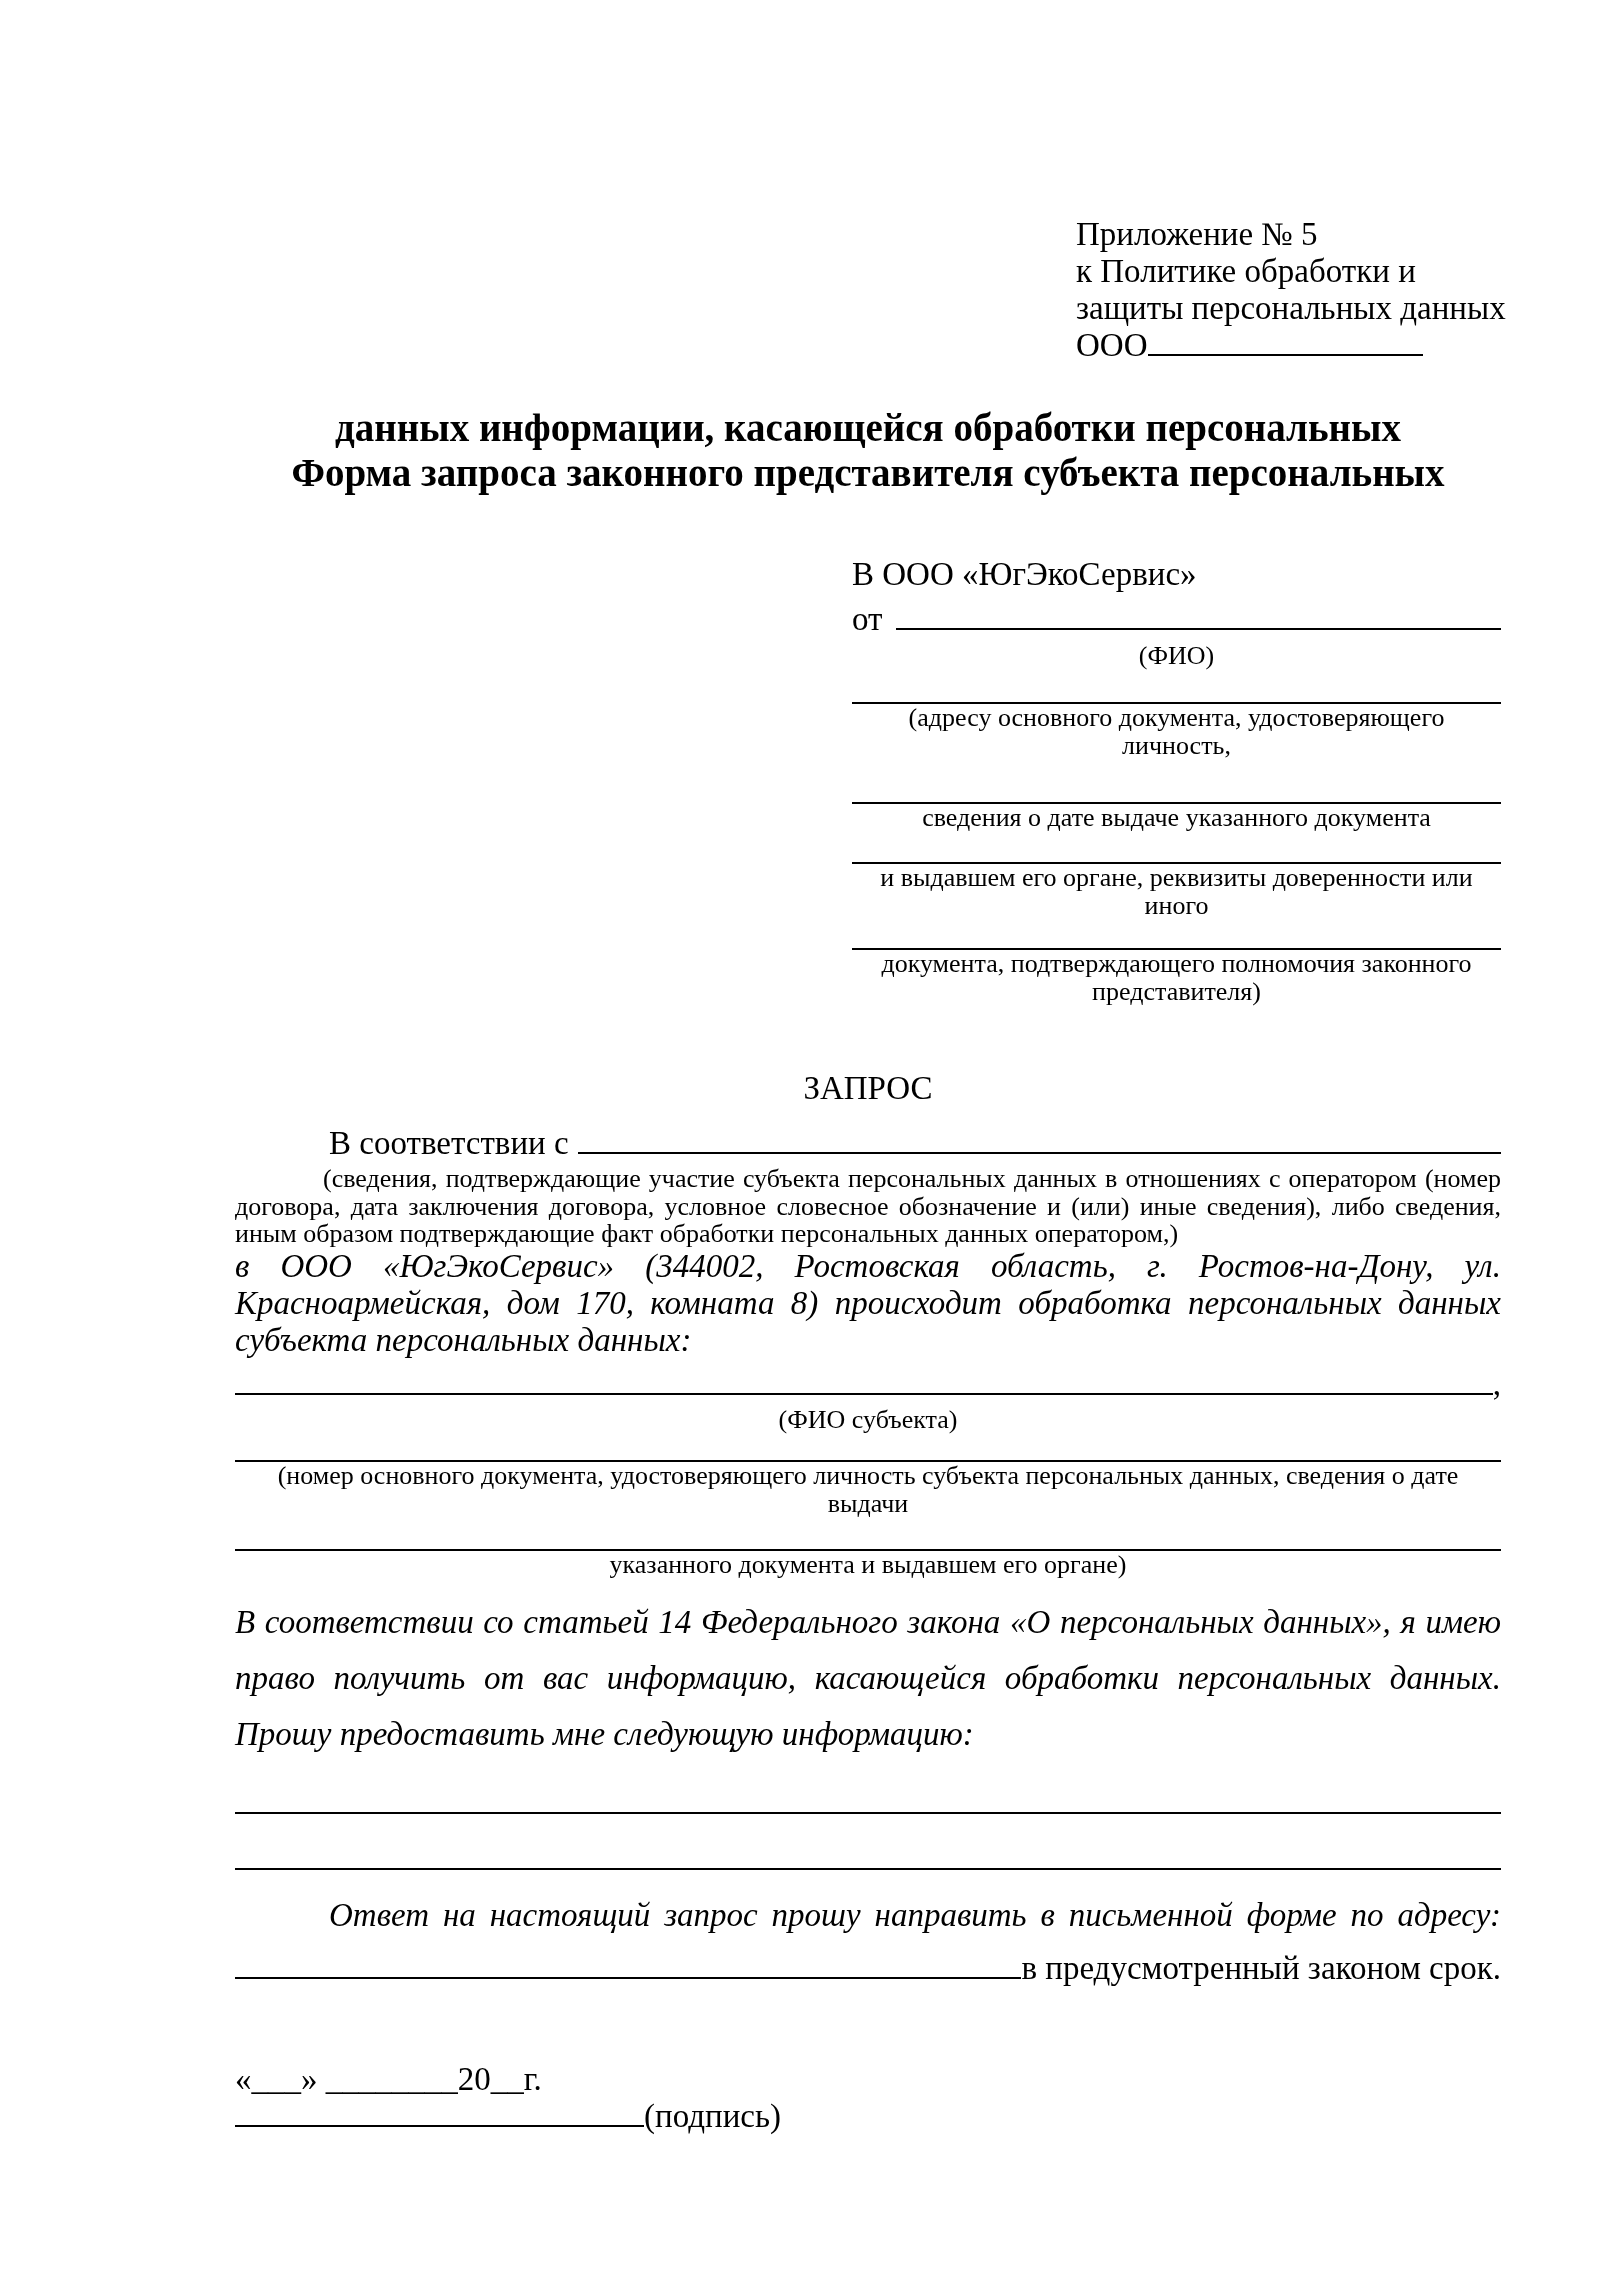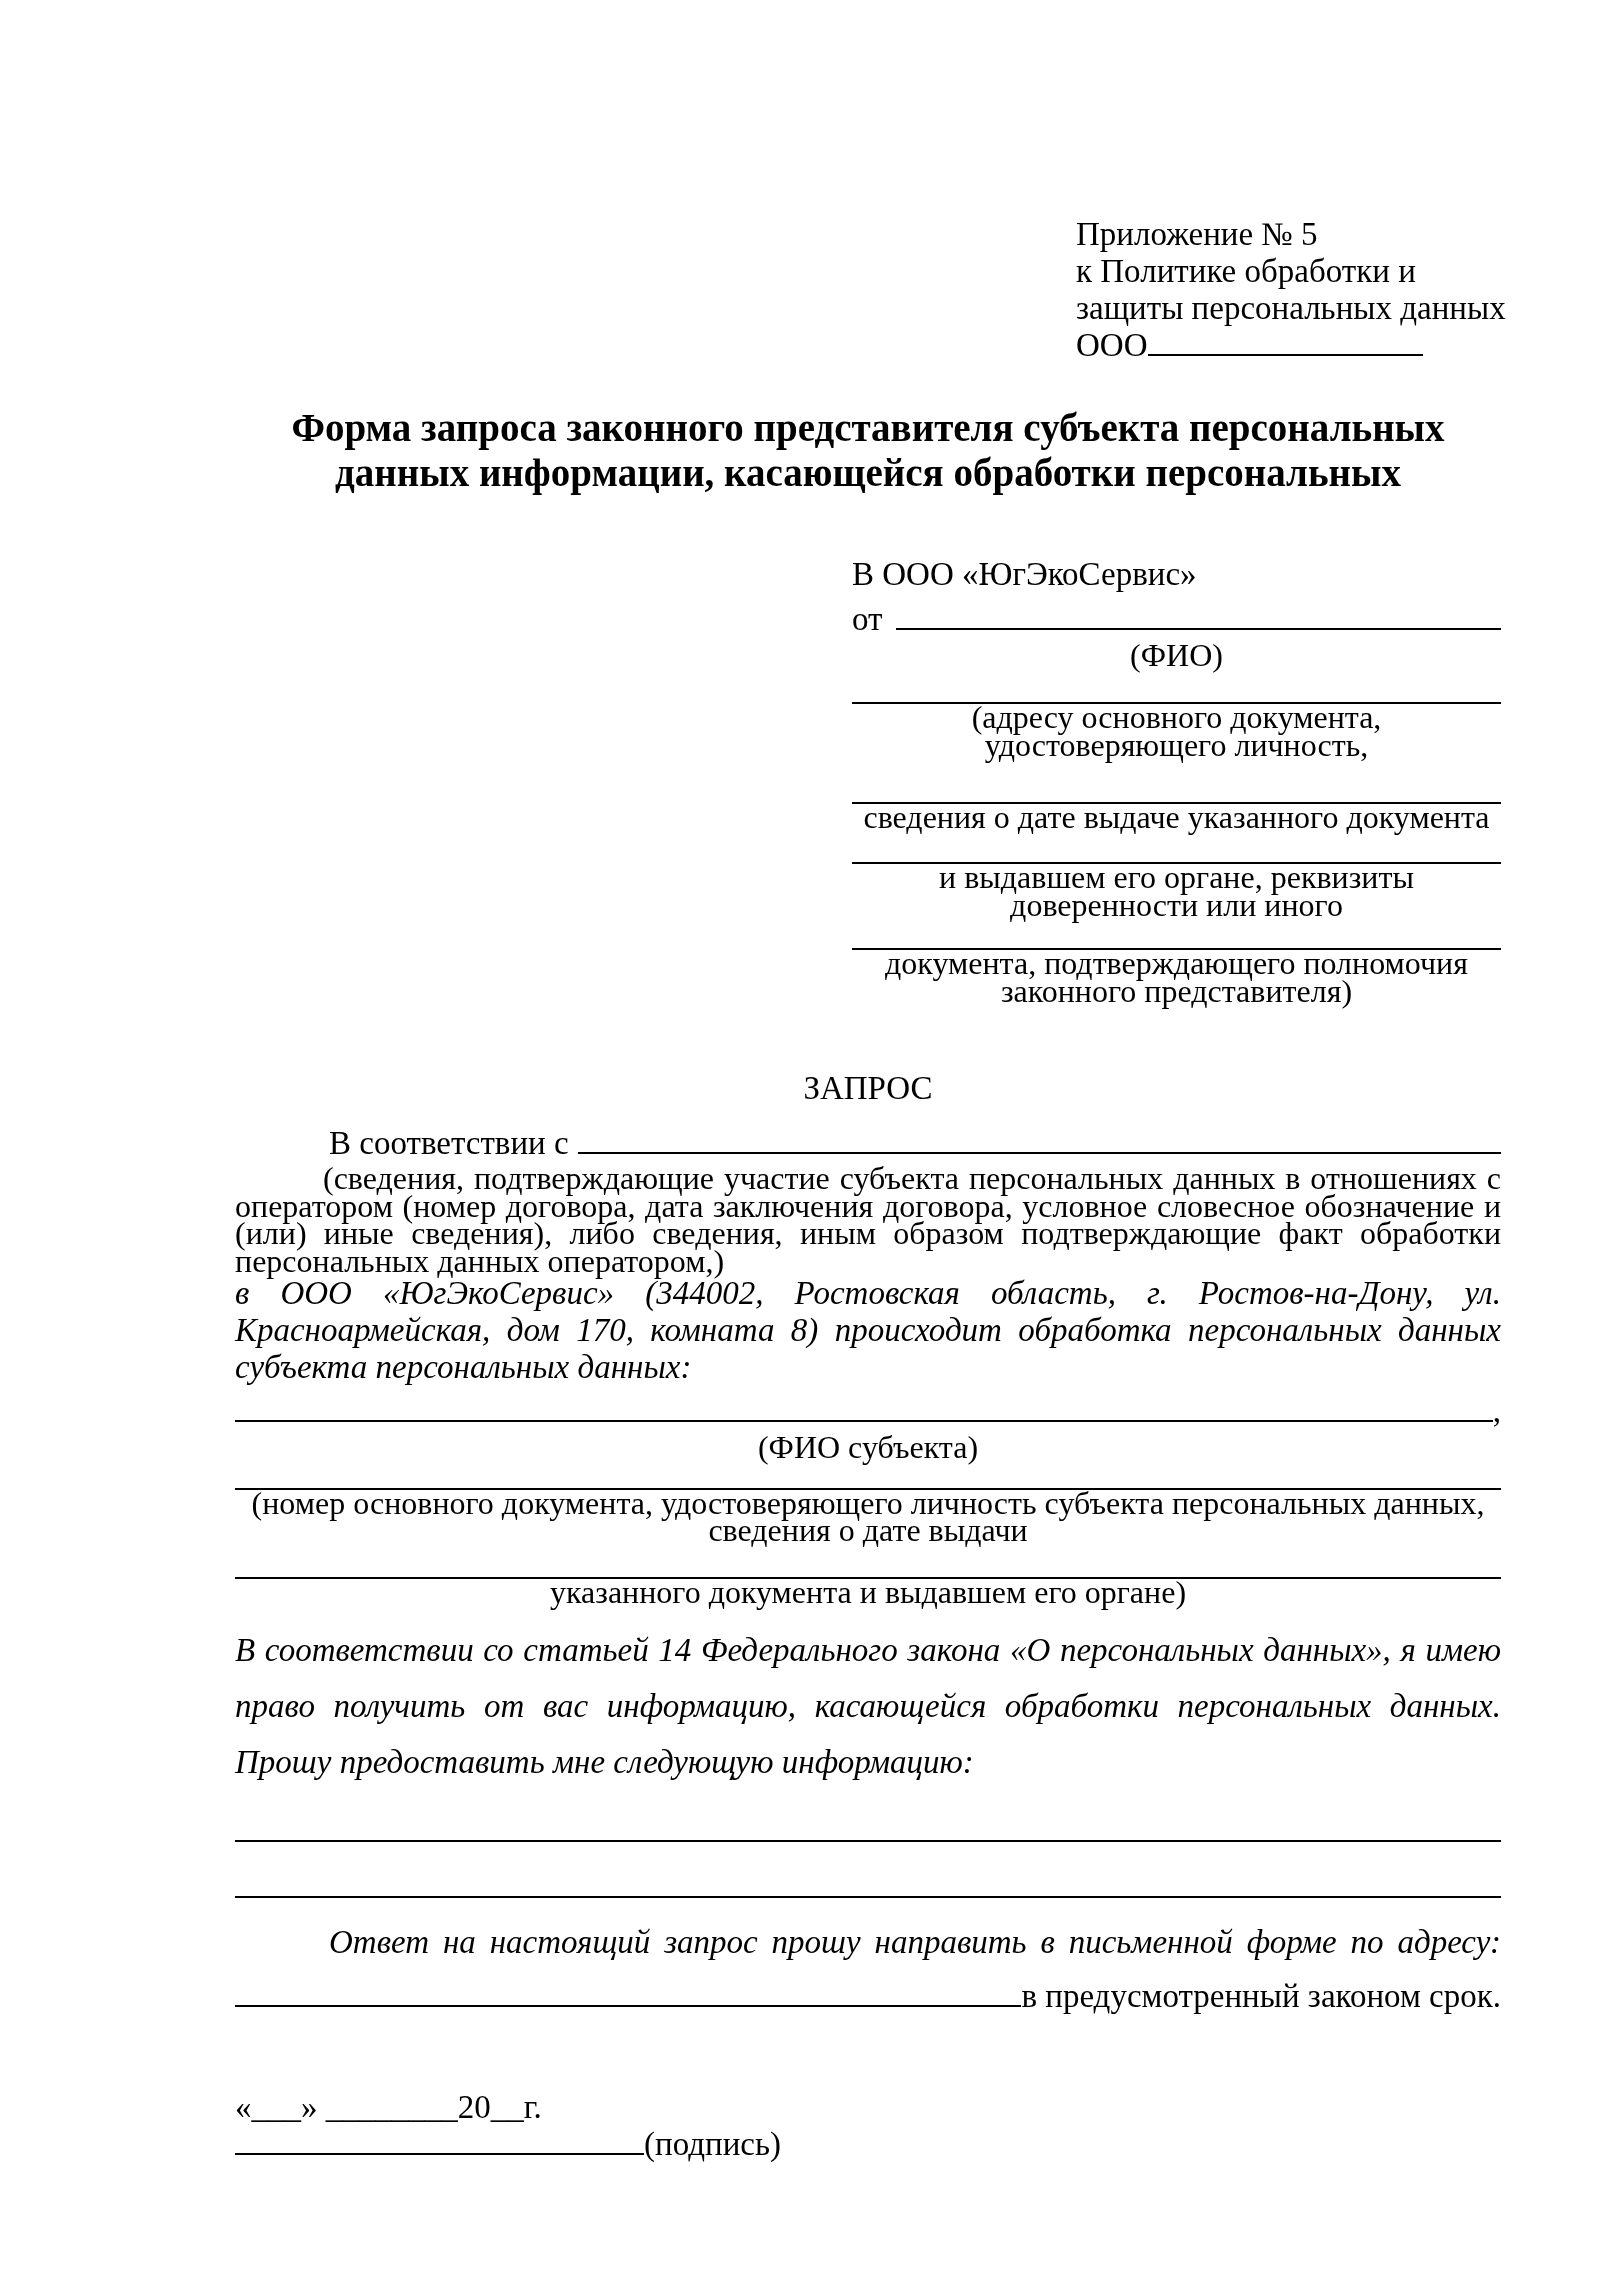--- a/index.html
+++ b/index.html
@@ -15,21 +15,21 @@
     font-size:33px;
     line-height:37px;
     overflow:hidden;
   }
   .row{display:flex;}
   .baseline{align-items:baseline;}
   .fill{flex:1;border-bottom:2.9px solid #000;height:1px;}
   .uline{border-bottom:2.9px solid #000;}
   .h27{height:26.5px}.h30{height:29px}.h32{height:31px}.h33{height:32px}
   .h34{height:33px}.h44{height:43px}.h51{height:50px}.h55{height:54px}
-  .cap{font-size:32px;line-height:27.4px;}
+  .cap{font-size:26px;line-height:27.4px;}
   .center{text-align:center;}
   .just{text-align:justify;}
   .appendix{margin-top:201px;margin-left:841px;width:347px;white-space:nowrap;}
   .title{margin-top:41px;font-weight:bold;font-size:39px;line-height:45px;text-align:center;}
   .addressee{margin-top:61px;margin-left:617px;}
   .from-row{margin-top:7.8px;}
   .mt4{margin-top:3.9px;}
   .zapros{margin-top:65px;text-align:center;}
   .intro-row{margin-top:17.6px;}
   .indent-lbl{padding-left:94px;white-space:nowrap;}
@@ -55,22 +55,22 @@
     <div>Приложение № 5</div>
     <div>к Политике обработки и</div>
     <div>защиты персональных данных</div>
     <div class="row baseline">
       <span>ООО</span>
       <span class="fill"></span>
     </div>
   </div>
 
   <div class="title">
+    <div>данных информации, касающейся обработки персональных</div>
     <div>Форма запроса законного представителя субъекта персональных</div>
-    <div>данных информации, касающейся обработки персональных</div>
   </div>
 
   <div class="addressee">
     <div>В ООО «ЮгЭкоСервис»</div>
     <div class="row baseline from-row">
       <span>от</span>
       <span class="fill" style="margin-left:13.7px"></span>
     </div>
     <div class="cap center mt4">(ФИО)</div>
 

